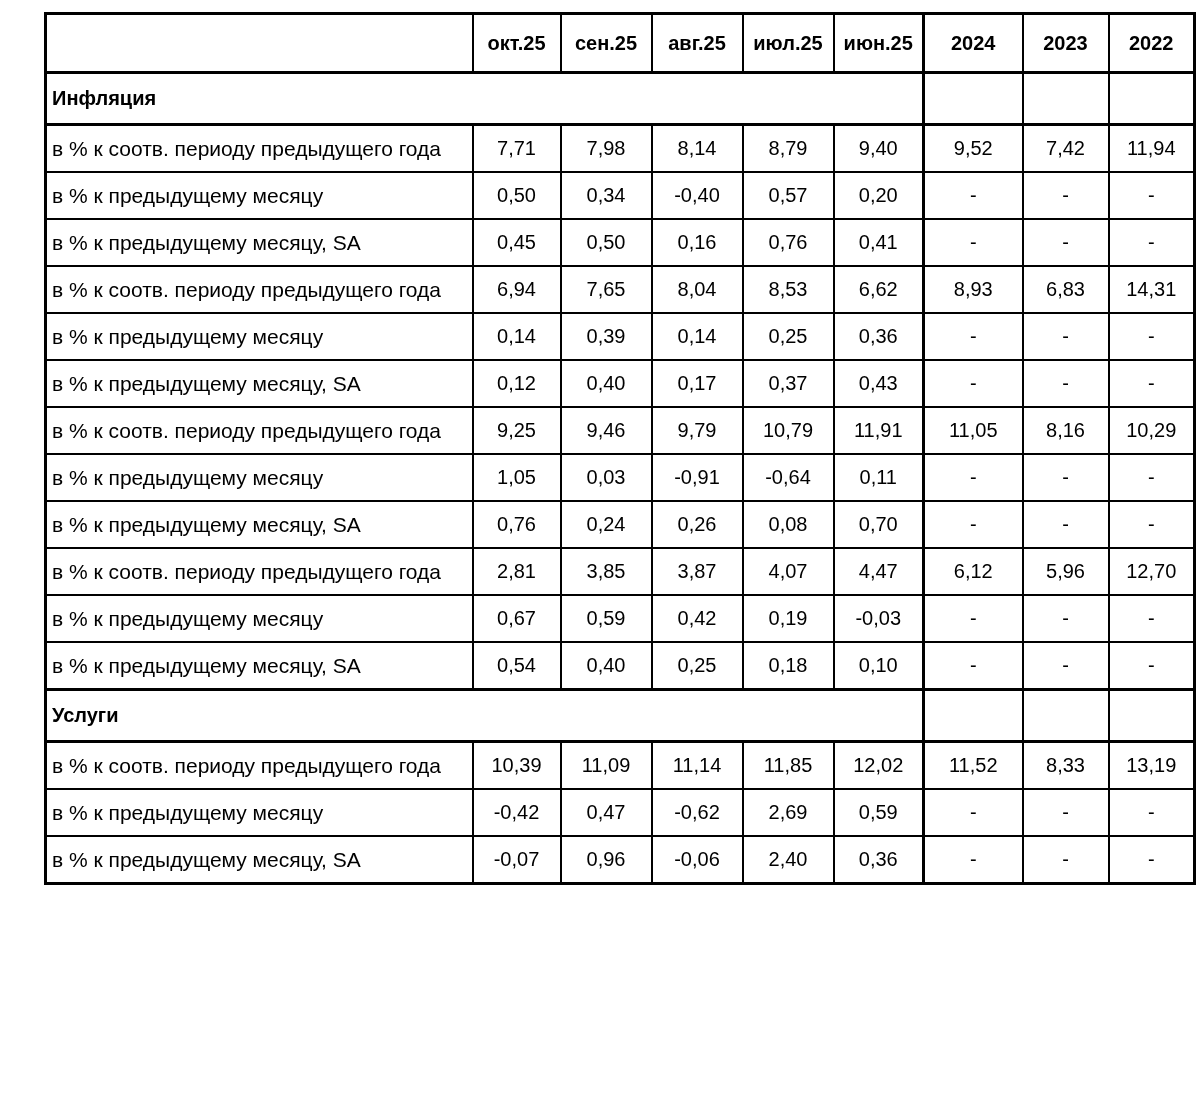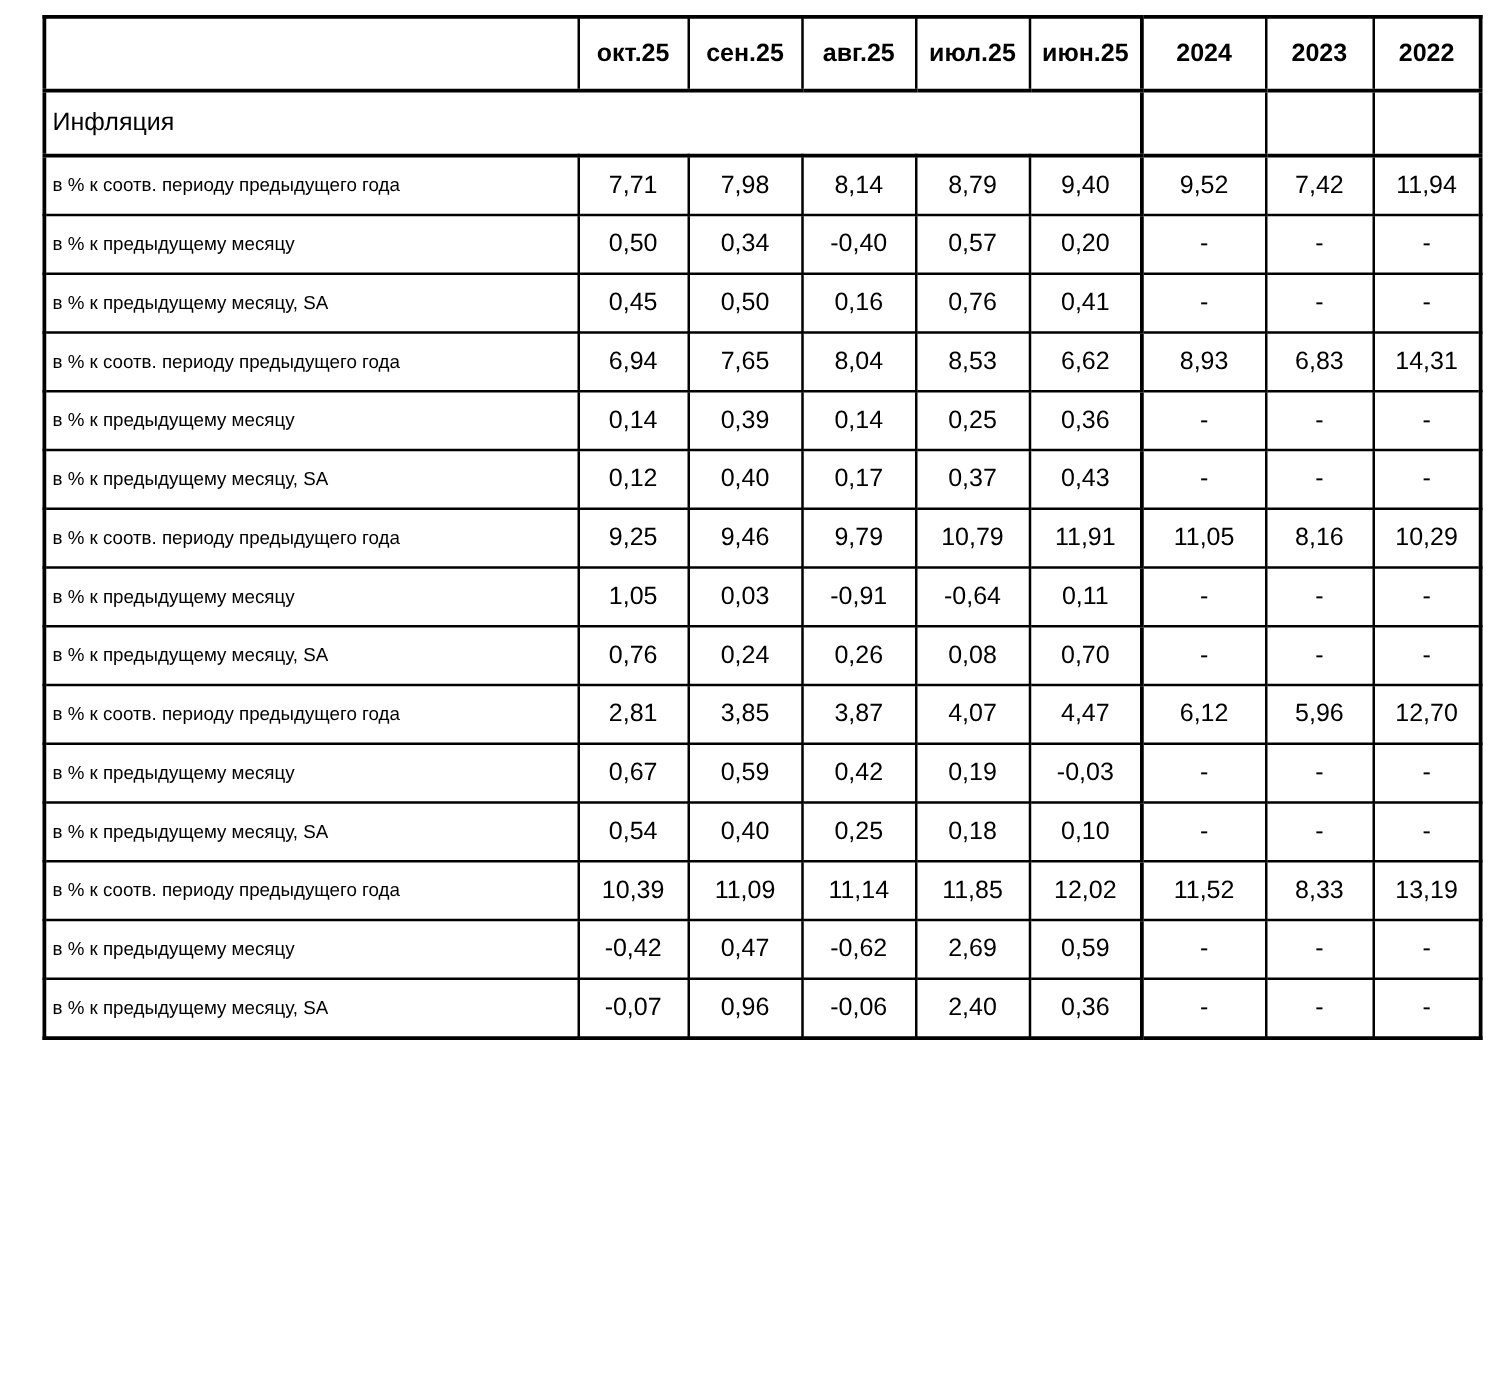--- a/index.html
+++ b/index.html
@@ -8,21 +8,21 @@
     background: #ffffff;
     width: 1200px;
     height: 1099px;
     font-family: "Liberation Sans", sans-serif;
     color: #000;
   }
   .page {
     box-sizing: border-box;
     width: 1200px;
     height: 1099px;
-    padding: 12px 14px 0 34px;
+    padding: 12px 14px 0 44px;
     background: #ffffff;
   }
   table.stat-table {
     border-collapse: collapse;
     table-layout: fixed;
     width: 1152px;
     border: 3px solid #000;
     background: #fff;
   }
   table.stat-table th,
@@ -42,28 +42,28 @@
     padding: 0 2px;
   }
   
   tr.section-row td {
     height: 47px;
     border-top: 3px solid #000;
     border-bottom: 3px solid #000;
   }
   td.section-title {
     font-size: 20px;
-    font-weight: normal;
+    font-weight: bold;
     text-align: left;
     padding: 0 4px 0 5px;
   }
   
   tr.data-row td { height: 45px; }
   td.row-label {
-    font-size: 15px;
+    font-size: 21px;
     text-align: left;
     padding: 0 2px 0 5px;
     margin-left: 28px;
   }
   td.value {
     font-size: 20px;
     text-align: center;
     padding: 0 2px;
   }
   
@@ -230,20 +230,26 @@
           <td class="row-label">в % к предыдущему месяцу, SA</td>
           <td class="value">0,54</td>
           <td class="value">0,40</td>
           <td class="value">0,25</td>
           <td class="value">0,18</td>
           <td class="value">0,10</td>
           <td class="value year-sep">-</td>
           <td class="value">-</td>
           <td class="value">-</td>
         </tr>
+        <tr class="section-row">
+          <td colspan="6" class="section-title">Услуги</td>
+          <td class="year-sep"></td>
+          <td class=""></td>
+          <td class=""></td>
+        </tr>
         <tr class="data-row">
           <td class="row-label">в % к соотв. периоду предыдущего года</td>
           <td class="value">10,39</td>
           <td class="value">11,09</td>
           <td class="value">11,14</td>
           <td class="value">11,85</td>
           <td class="value">12,02</td>
           <td class="value year-sep">11,52</td>
           <td class="value">8,33</td>
           <td class="value">13,19</td>

